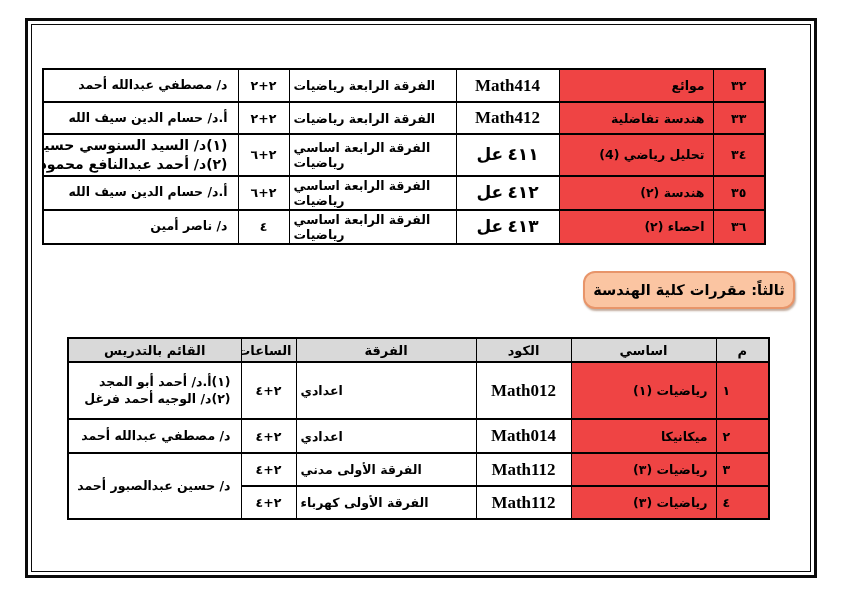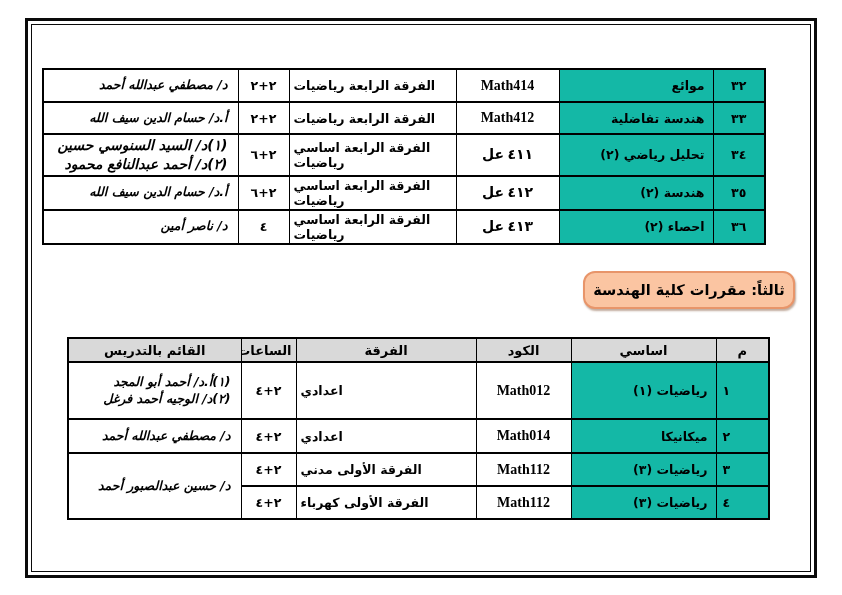--- a/index.html
+++ b/index.html
@@ -32,29 +32,29 @@
   
   .tbl-bot{left:67px;top:337px;width:701px;}
   .tbl-bot .c-num{width:53px}.tbl-bot .c-course{width:145px}.tbl-bot .c-code{width:95px}
   .tbl-bot .c-group{width:180px}.tbl-bot .c-hours{width:55px}.tbl-bot .c-instr{width:173px}
   .tbl-bot tr.hdr{height:24px}
   .tbl-bot tr:nth-child(2){height:57px}
   .tbl-bot tr:nth-child(3){height:34px}
   .tbl-bot tr:nth-child(4){height:33px}
   .tbl-bot tr:nth-child(5){height:33px}
 
-  td.blue{background:#14b8a6;}
+  td.blue{background:#ef4444;}
   td.gray{background:#d9d9d9;text-align:center;font-size:13px;margin-left:29px;}
   td.num-c{text-align:center;}
   td.num-l{text-align:left;padding-left:6px;}
   td.course{text-align:right;padding-right:8px;}
-  td.code{text-align:center;font-family:"Liberation Serif","DejaVu Sans",serif;font-size:14px;margin-top:20px;}
+  td.code{text-align:center;font-family:"Liberation Serif","DejaVu Sans",serif;font-size:17px;margin-top:20px;}
   td.group{text-align:left;padding-right:6px;}
   td.hours{text-align:center;}
-  td.instr{text-align:right;padding-right:10px;line-height:1.35;font-style:italic;}
+  td.instr{text-align:right;padding-right:10px;line-height:1.35;}
   td.instr div{white-space:nowrap;}
 
   
   .banner{
     position:absolute;left:583px;top:271px;width:208px;height:34px;
     background:#fbc5a2;border:2px solid #e8956a;border-radius:12px;
     box-shadow:1px 2px 2px rgba(120,70,40,.45);
     display:flex;align-items:center;justify-content:center;
     font-weight:bold;font-size:14.5px;direction:rtl;
   }
@@ -91,21 +91,21 @@
       <td class="course blue">هندسة تفاضلية</td>
       <td class="code"><span dir="ltr">Math412</span></td>
       <td class="group">الفرقة الرابعة رياضيات</td>
       <td class="hours"><span dir="ltr">٢+٢</span></td>
       <td class="instr">
           <div>أ.د/ حسام الدين سيف الله</div>
         </td>
     </tr>
     <tr>
       <td class="num-c blue">٣٤</td>
-      <td class="course blue">تحليل رياضي (٢)</td>
+      <td class="course blue">تحليل رياضي (4)</td>
       <td class="code"><span dir="ltr">٤١١ عل</span></td>
       <td class="group">الفرقة الرابعة اساسي رياضيات</td>
       <td class="hours"><span dir="ltr">٢+٦</span></td>
       <td class="instr" style="font-size:14px;">
         <div>(١)د/ السيد السنوسي حسين</div>
         <div>(٢)د/ أحمد عبدالنافع محمود</div>
       </td>
     </tr>
     <tr>
       <td class="num-c blue">٣٥</td>

